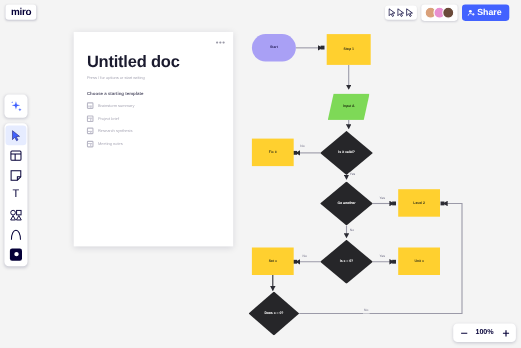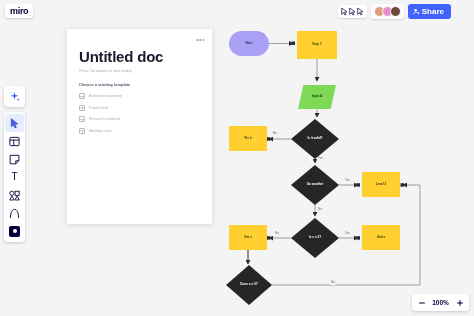--- a/index.html
+++ b/index.html
@@ -17,21 +17,21 @@
   
   .logo {
     position: absolute; left: 5px; top: 4px;
     background: #fff; border-radius: 3px;
     padding: 2px 5px;
     font-size: 9px; font-weight: 700; color: #050038;
     letter-spacing: -0.3px;
     box-shadow: 0 1px 2px rgba(5,0,56,.18);
   }
   .topright {
-    position: absolute; right: 23px; top: 4px;
+    position: absolute; right: 11px; top: 4px;
     display: flex; align-items: center; gap: 4px; justify-content: space-between;
   }
   .cursorgrp {
     display: flex; align-items: center;
     background: #fff; border-radius: 3px;
     padding: 2px 3px; gap: 1px;
     box-shadow: 0 1px 2px rgba(5,0,56,.15);
   }
   .minicursor { width: 7px; height: 9px; }
   .avatars { display: flex; align-items: center; gap: -2px; background:#fff; border-radius:3px; padding:2px 3px; box-shadow: 0 1px 2px rgba(5,0,56,.15); }

